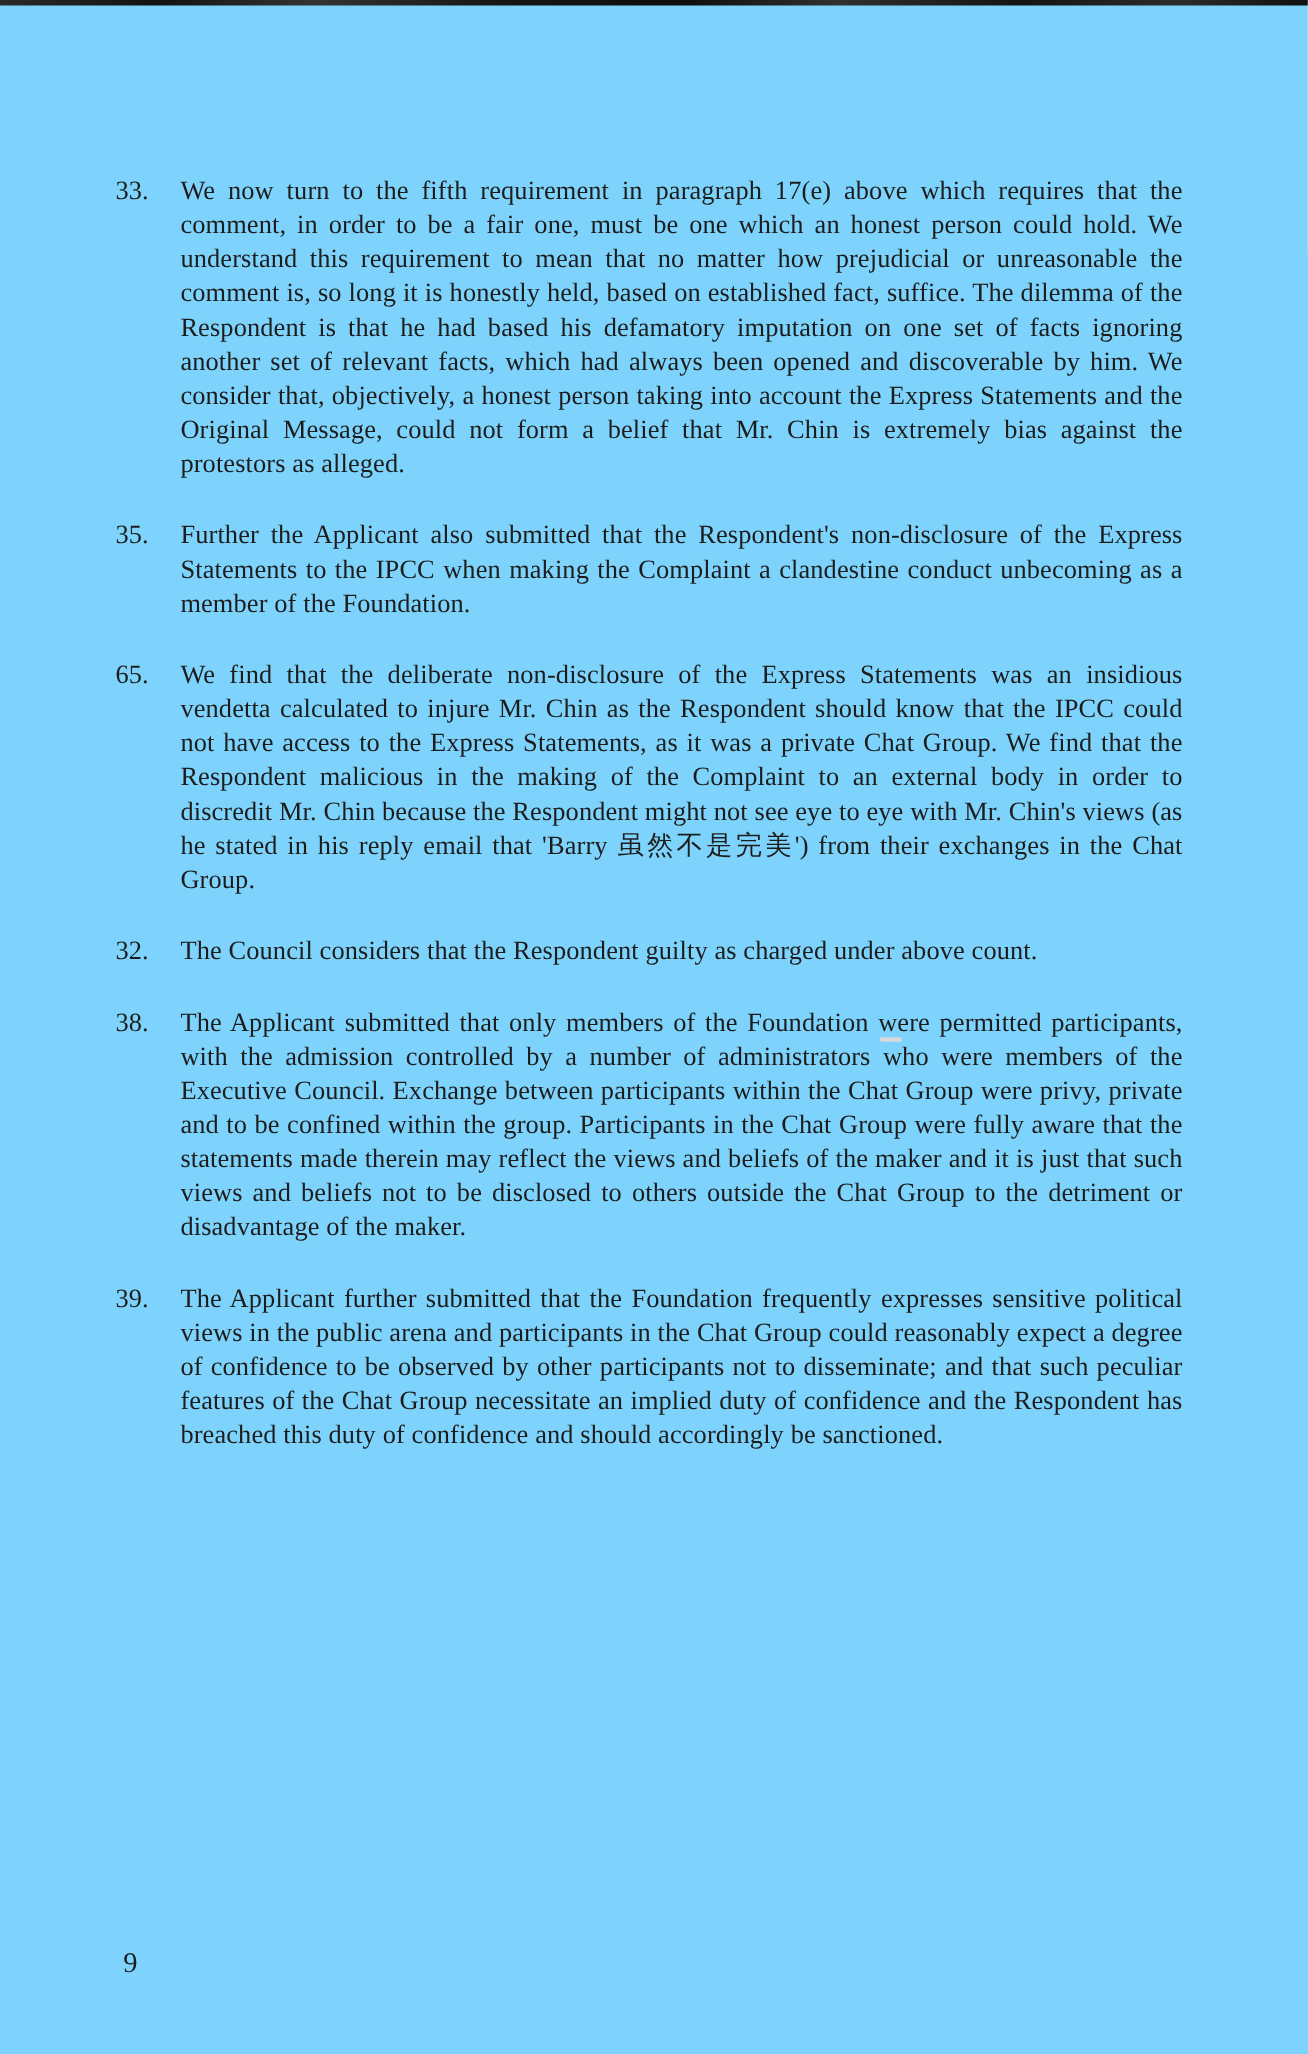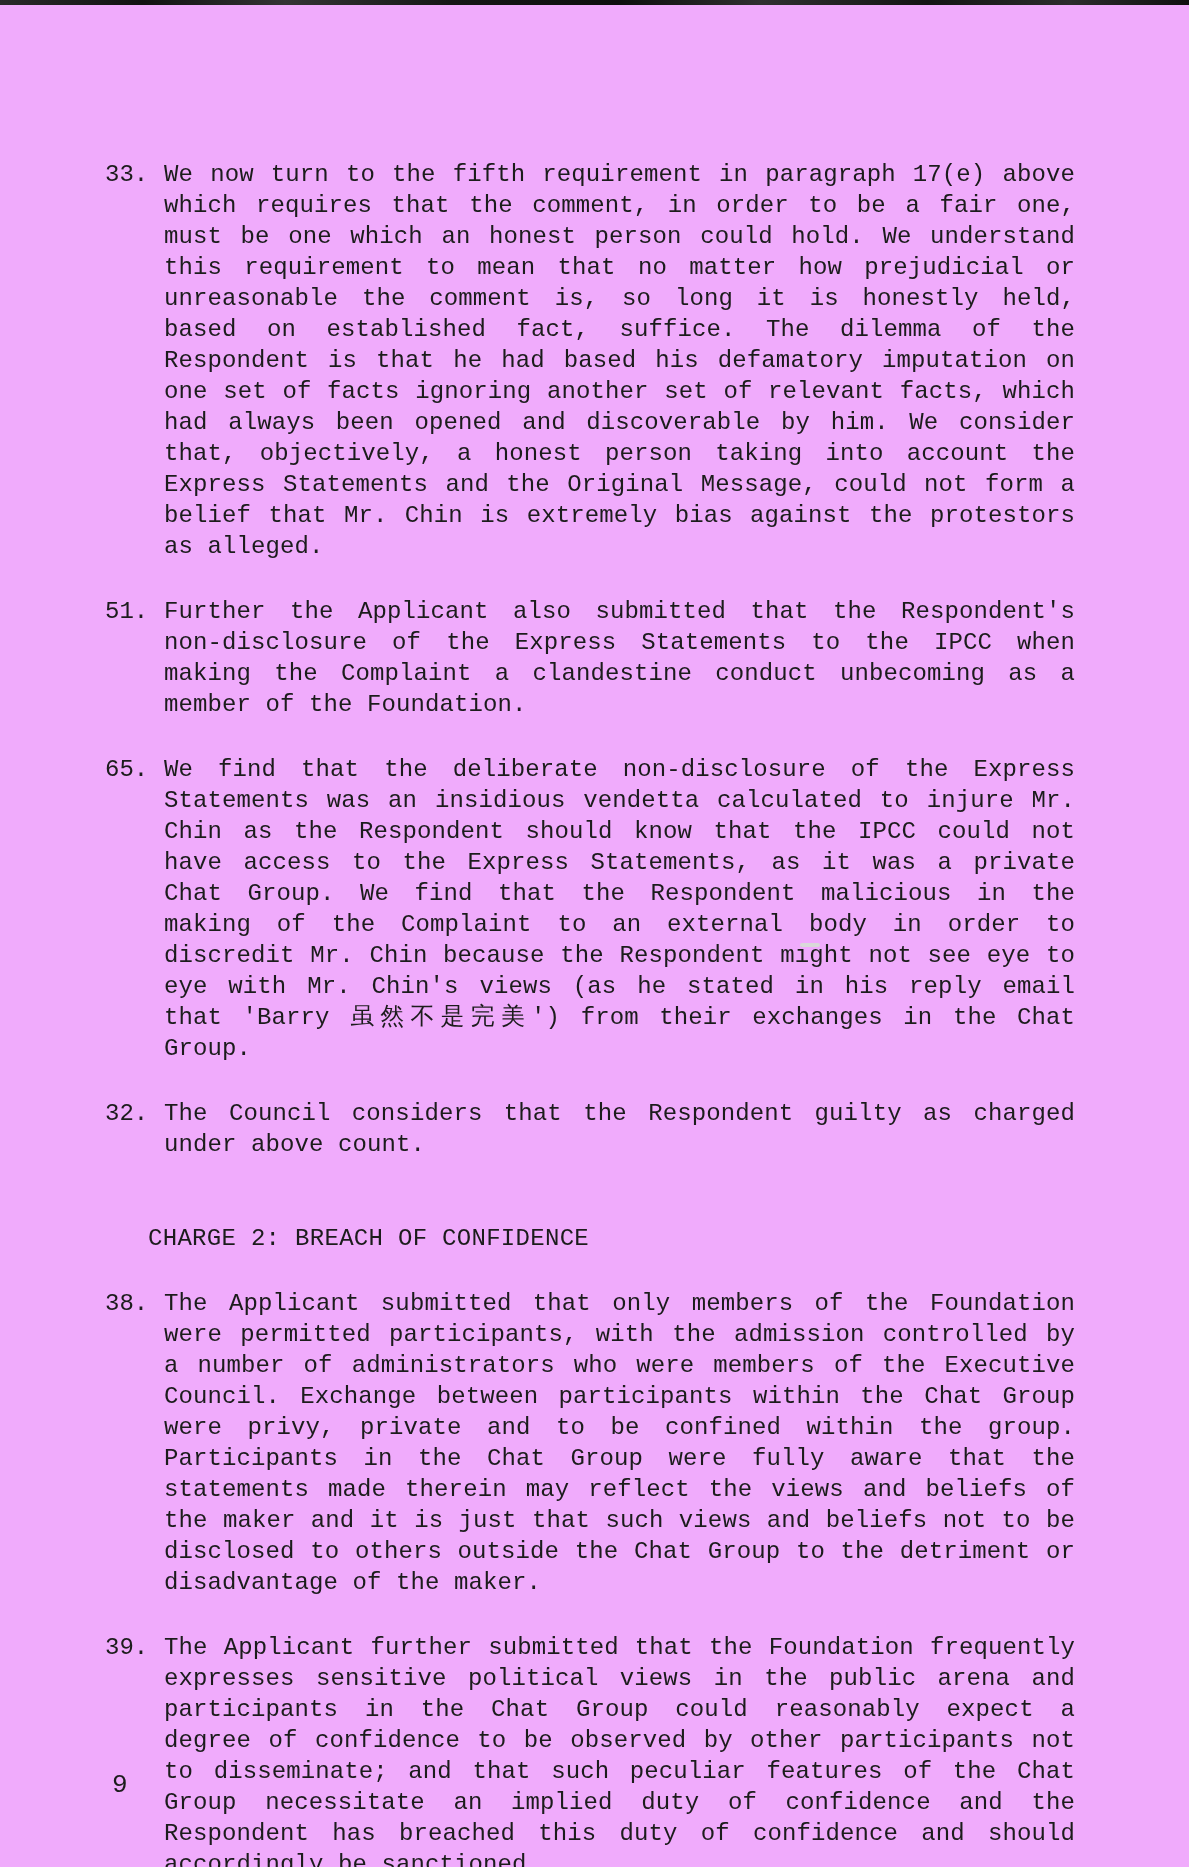--- a/index.html
+++ b/index.html
@@ -4,22 +4,22 @@
 <style>
   html, body {
     margin: 0;
     padding: 0;
     background: #ffffff;
   }
   .page {
     position: relative;
     width: 1189px;
     height: 1867px;
-    background: #f0abfc;
-    font-family: Liberation Mono, monospace;
+    background: #7dd3fc;
+    font-family: Liberation Serif, serif;
     color: #1c1c1c;
     overflow: hidden;
   }
   
   .scan-bar {
     position: absolute;
     top: 0; left: 0;
     width: 100%;
     height: 5px;
     background: linear-gradient(90deg,
@@ -95,35 +95,34 @@
 
   <main class="content">
 
     <section class="para">
       <span class="num">33.</span>
       <p class="ptext">We now turn to the fifth requirement in paragraph 17(e) above which requires that the comment, in order to be a fair one, must be one which an honest person could hold.  We understand this requirement to mean that no matter how prejudicial or unreasonable the comment is, so long it is honestly held, based on established fact, suffice.  The dilemma of the Respondent is that he had based his defamatory imputation on one set of facts ignoring another set of relevant facts, which had always been opened and discoverable by him.  We consider that, objectively, a honest person taking into account the Express Statements and the Original Message, could not form a belief that Mr. Chin is extremely bias against the protestors as alleged.</p>
     </section>
 
 
     <section class="para">
-      <span class="num">51.</span>
+      <span class="num">35.</span>
       <p class="ptext">Further the Applicant also submitted that the Respondent's non-disclosure of the Express Statements to the IPCC when making the Complaint a clandestine conduct unbecoming as a member of the Foundation.</p>
     </section>
 
     <section class="para">
       <span class="num">65.</span>
       <p class="ptext">We find that the deliberate non-disclosure of the Express Statements was an insidious vendetta calculated to injure Mr. Chin as the Respondent should know that the IPCC could not have access to the Express Statements, as it was a private Chat Group. We find that the Respondent malicious in the making of the Complaint to an external body in order to discredit Mr. Chin because the Respondent might not see eye to eye with Mr. Chin's views (as he stated in his reply email that 'Barry 虽然不是完美') from their exchanges in the Chat Group.</p>
     </section>
 
     <section class="para">
       <span class="num">32.</span>
       <p class="ptext">The Council considers that the Respondent guilty as charged under above count.</p>
     </section>
 
-    <h2 class="heading">CHARGE 2: BREACH OF CONFIDENCE</h2>
 
     <section class="para">
       <span class="num">38.</span>
       <p class="ptext">The Applicant submitted that only members of the Foundation were permitted participants, with the admission controlled by a number of administrators who were members of the Executive Council. Exchange between participants within the Chat Group were privy, private and to be confined within the group. Participants in the Chat Group were fully aware that the statements made therein may reflect the views and beliefs of the maker and it is just that such views and beliefs not to be disclosed to others outside the Chat Group to the detriment or disadvantage of the maker.</p>
     </section>
 
     <section class="para">
       <span class="num">39.</span>
       <p class="ptext">The Applicant further submitted that the Foundation frequently expresses sensitive political views in the public arena and participants in the Chat Group could reasonably expect a degree of confidence to be observed by other participants not to disseminate; and that such peculiar features of the Chat Group necessitate an implied duty of confidence and the Respondent has breached this duty of confidence and should accordingly be sanctioned.</p>
     </section>

